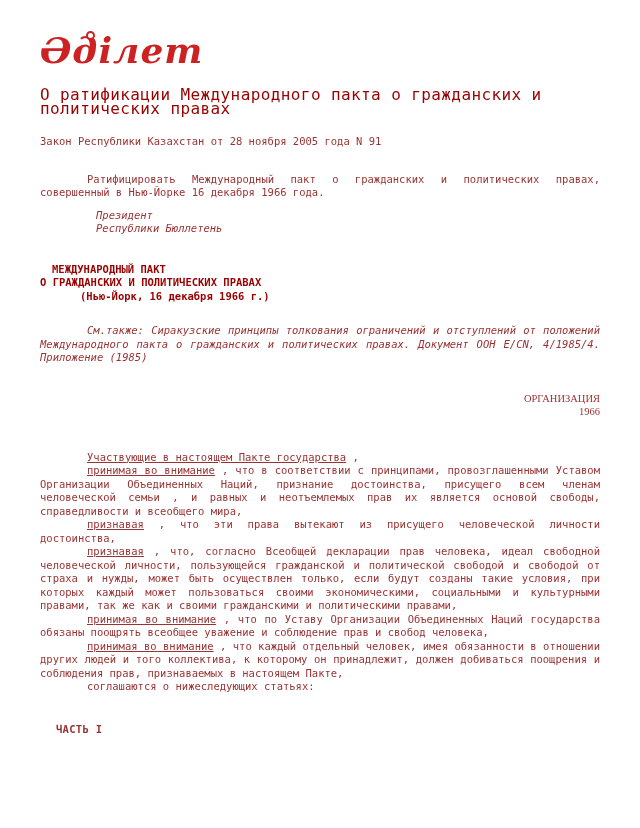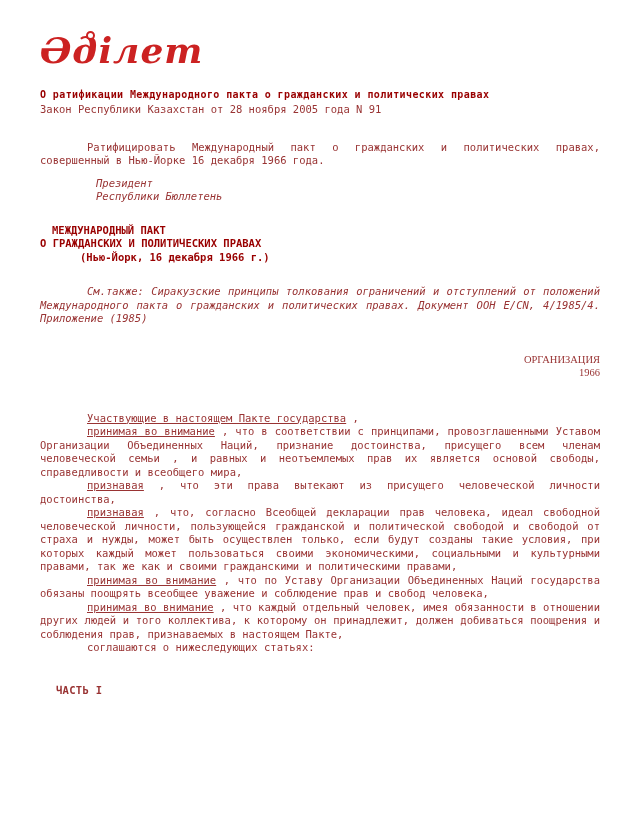--- a/index.html
+++ b/index.html
@@ -39,36 +39,36 @@
     left: 46px;
     top: 3px;
     width: 9px;
     height: 9px;
     border: 2px solid var(--logo_red, #cc2222);
     border-radius: 50%;
     background: #fff;
   }
 
   .title {
-    font-size: 10px;
-    font-weight: bold;
+    font-size: 16px;
+    font-weight: normal;
     letter-spacing: 0.4px;
     color: var(--title_text, #990000);
-    margin-bottom: 1px;
+    margin-bottom: 19px;
     line-height: 14px;
   }
   .subtitle { margin-bottom: 24px; }
 
   .para { text-align: justify; }
   .indent { text-indent: 47px; }
   .u { text-decoration: underline; }
 
   .ratification { margin-bottom: 9px; }
 
-  .signature { font-style: italic; margin-left: 56px; margin-bottom: 20px; }
+  .signature { font-style: italic; margin-left: 56px; margin-bottom: 27px; }
 
   .pact-heading { font-weight: bold; color: var(--title_text, #990000); margin-bottom: 21px; }
   .pact-heading .ph1 { margin-left: 12px; }
   .pact-heading .ph3 { margin-left: 40px; }
 
   .entry-note { text-align: center; font-style: italic; margin-bottom: 21px; }
 
   .see-also { font-style: italic; margin-bottom: 27px; }
 
   .org-heading { text-align: right; margin-bottom: 32px; font-family: Liberation Serif, serif; }

